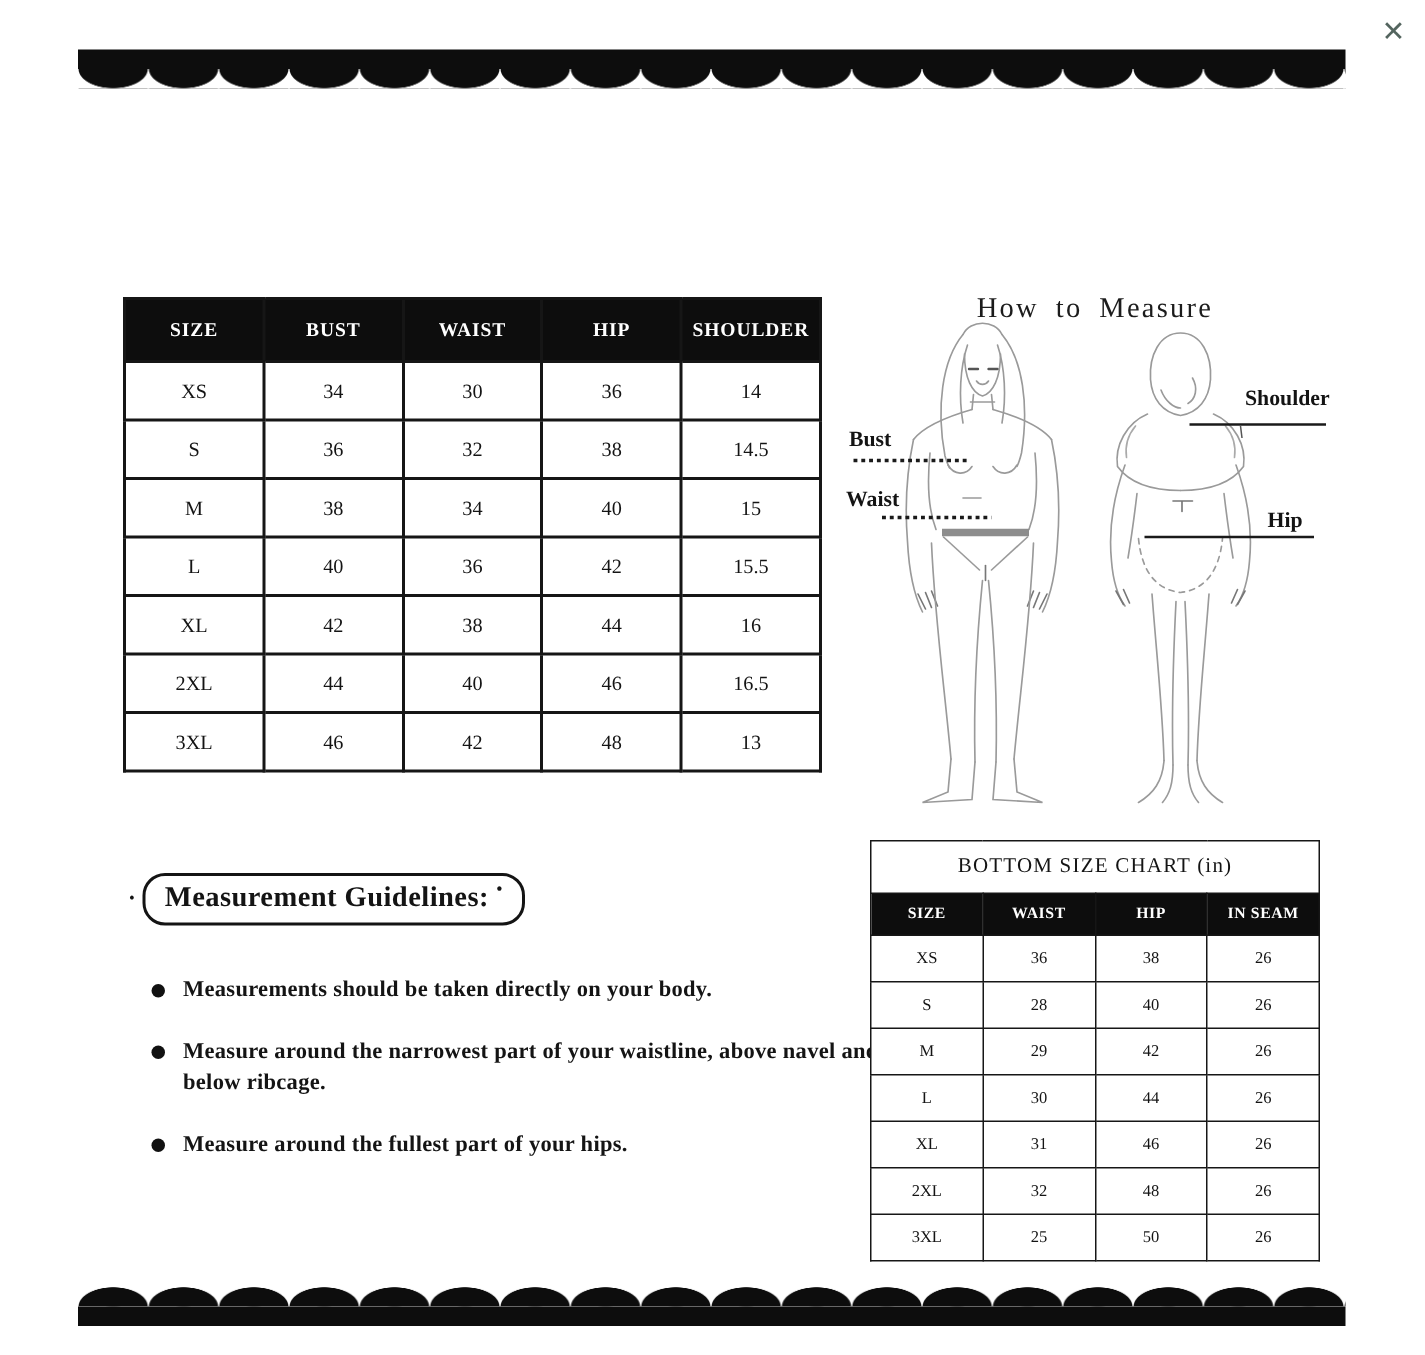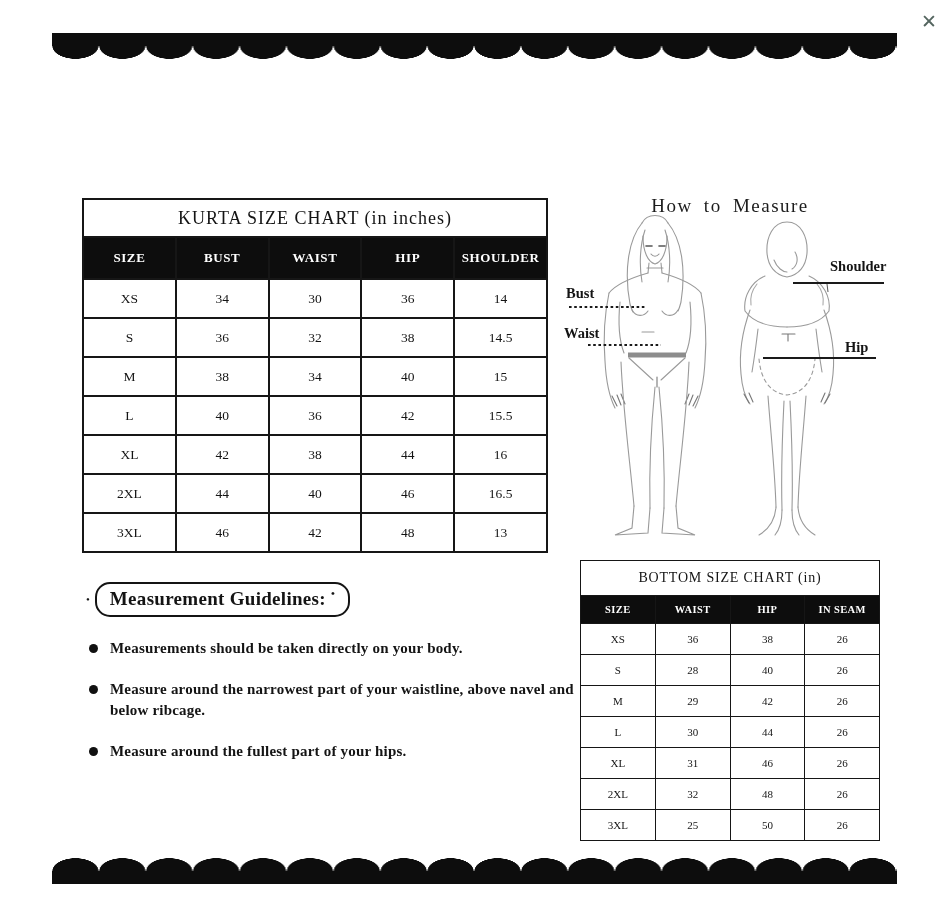--- a/index.html
+++ b/index.html
@@ -47,43 +47,40 @@
   #shoulder-label{left:830px;top:258px;}
   #hip-label{left:845px;top:339px;}
 
   
   #guidelines-badge{position:absolute;left:86px;top:582px;display:flex;align-items:center;gap:5px;}
   #guidelines-badge .outer-dot{font-size:11px;line-height:1;}
   #guidelines-badge .badge-box{border:2.5px solid #141414;border-radius:15px;padding:4px 13px 5px 13px;
                                font-size:19px;font-weight:700;letter-spacing:.3px;display:flex;align-items:flex-start;gap:5px;}
   #guidelines-badge .inner-dot{font-size:11px;line-height:1;}
 
-  #guidelines-list{position:absolute;left:110px;top:638px;width:470px;margin:0;padding:0;list-style:none;}
+  #guidelines-list{position:absolute;left:110px;top:638px;width:470px;margin:12px;padding:0;list-style:none;}
   #guidelines-list li{position:relative;font-size:15px;font-weight:700;line-height:21px;
                       margin:0 0 20px 0;letter-spacing:.2px;}
   #guidelines-list li::before{content:"";position:absolute;left:-21px;top:6px;width:9px;height:9px;
                               border-radius:50%;background:#111;}
 </style>
 </head>
 <body>
 
 <div id="stage">
 
   <button id="close-btn">✕</button>
 
   <div class="scallop" id="scallop-top">
     <div class="bar"></div>
     <div class="bumps"></div>
   </div>
 
   <table class="size-table" id="kurta-table">
     <thead>
-      <tr class="table-title-row">
-        <td colspan="5">KURTA SIZE CHART (in inches)</td>
-      </tr>
       <tr class="header-row">
           <th>SIZE</th>
           <th>BUST</th>
           <th>WAIST</th>
           <th>HIP</th>
           <th>SHOULDER</th>
         </tr>
     </thead>
     <tbody>
         <tr>

